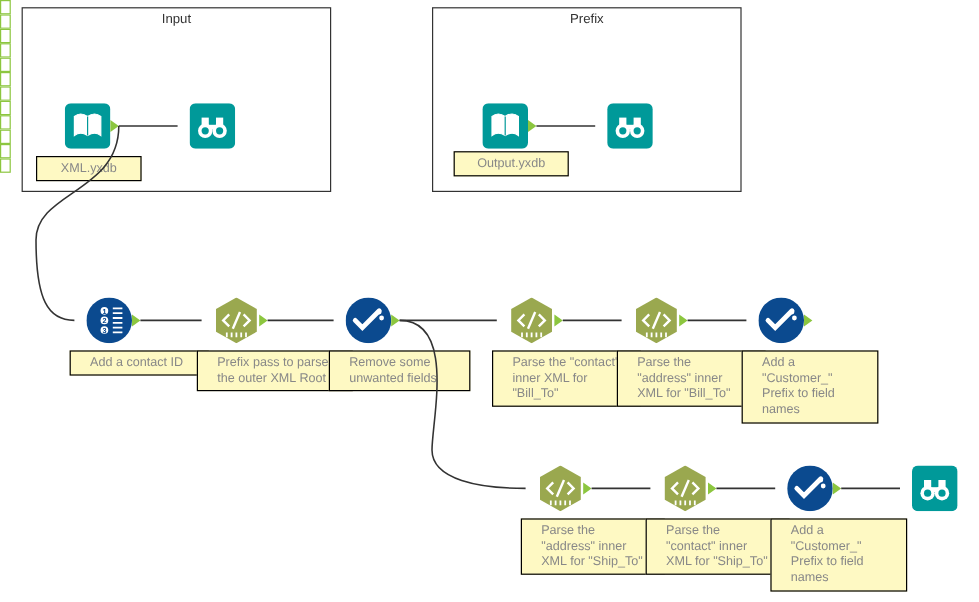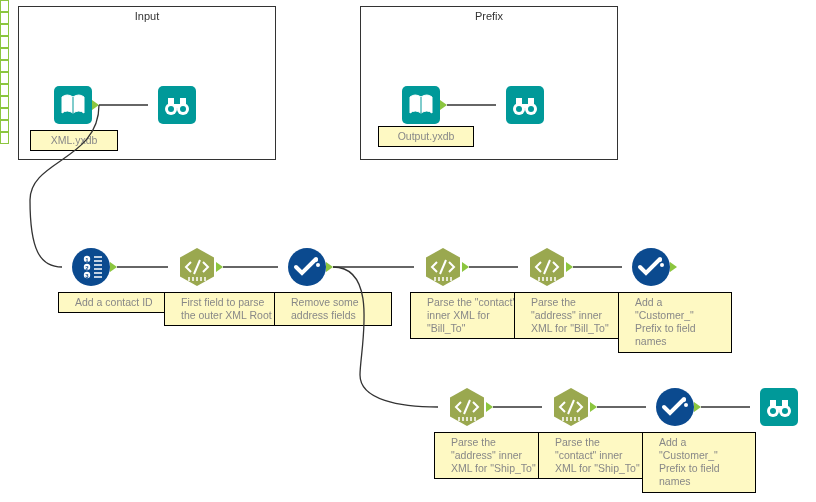--- a/index.html
+++ b/index.html
@@ -160,30 +160,30 @@
 <div class="port" style="left:110px; top:262px;"></div>
 <div class="label-box" style="left:58px; top:292px; width:82px;">Add a contact ID</div>
 
 <div class="port-in" style="left:168px; top:262px;"></div>
 <div class="node" style="left:178px; top:248px;">
   <svg width="38" height="38">
       <use href="#ico-xml"></use>
     </svg>
 </div>
 <div class="port" style="left:216px; top:262px;"></div>
-<div class="label-box" style="left:164px; top:292px; width:96px;">First field to parse the outer XML Root</div>
+<div class="label-box" style="left:164px; top:292px; width:96px;">Prefix pass to parse the outer XML Root</div>
 
 <div class="port-in" style="left:278px; top:262px;"></div>
 <div class="node" style="left:288px; top:248px;">
   <svg width="38" height="38">
       <use href="#ico-select"></use>
     </svg>
 </div>
 <div class="port" style="left:326px; top:262px;"></div>
-<div class="label-box" style="left:274px; top:292px; width:84px;">Remove some address fields</div>
+<div class="label-box" style="left:274px; top:292px; width:84px;">Remove some unwanted fields</div>
 
 <div class="port-in" style="left:414px; top:262px;"></div>
 <div class="node" style="left:424px; top:248px;">
   <svg width="38" height="38">
       <use href="#ico-xml"></use>
     </svg>
 </div>
 <div class="port" style="left:462px; top:262px;"></div>
 <div class="label-box" style="left:410px; top:292px; width:90px;">Parse the "contact" inner XML for "Bill_To"</div>
 

